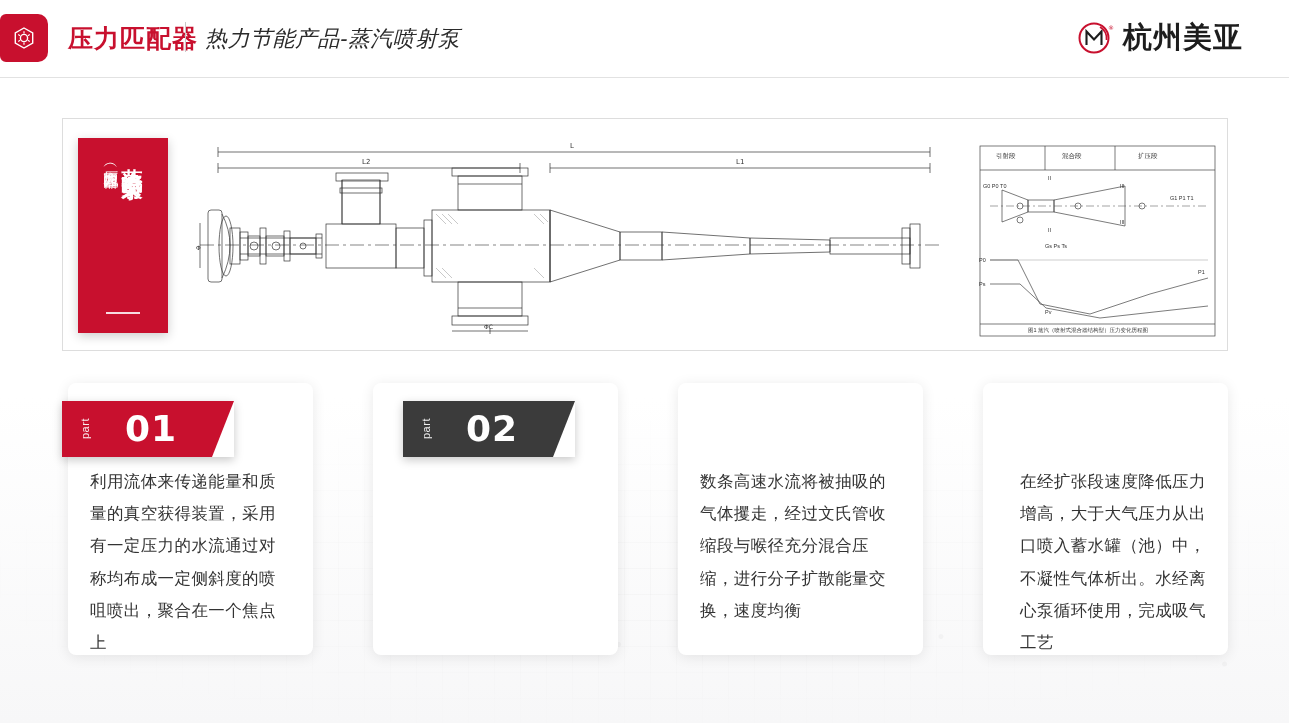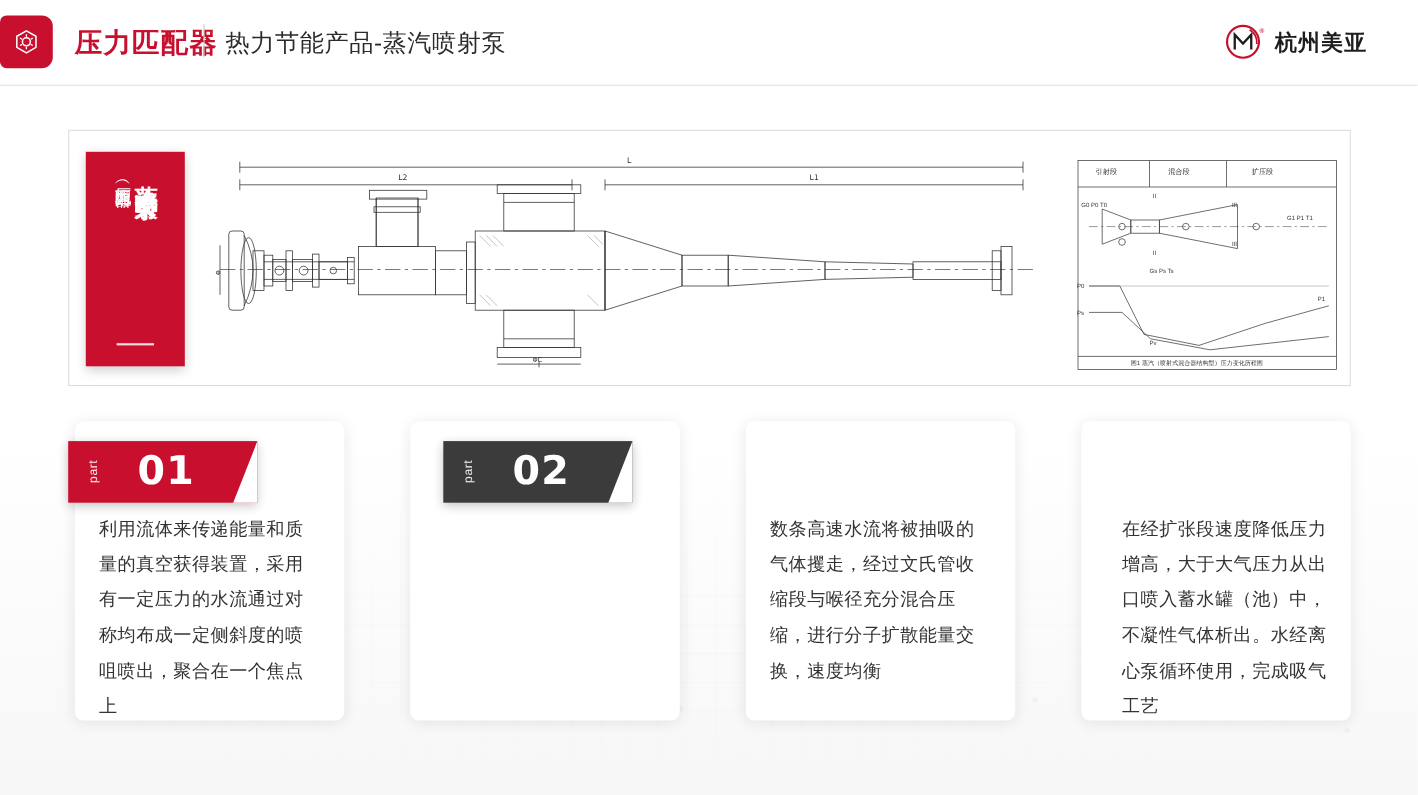--- a/index.html
+++ b/index.html
@@ -93,34 +93,35 @@
     width: 1px; height: 30px;
     background: #c9c9c9;
   }
   .header-subtitle {
     position: absolute;
     left: 205px; top: 24px;
     font-size: 22px;
     color: #2b2b2b;
     letter-spacing: 0.5px;
     white-space: nowrap;
+    font-style: italic;
   }
   .brand {
     position: absolute;
     right: 46px; top: 18px;
     display: flex;
     align-items: center;
     gap: 8px;
   }
   .brand-mark {
     width: 40px; height: 40px;
     position: relative;
   }
   .brand-name {
-    font-size: 20px;
+    font-size: 29px;
     font-weight: bold;
     color: #1d1d1d;
     letter-spacing: 1px;
     white-space: nowrap;
   }
 
   
   .diagram-panel {
     position: absolute;
     left: 62px; top: 118px;

